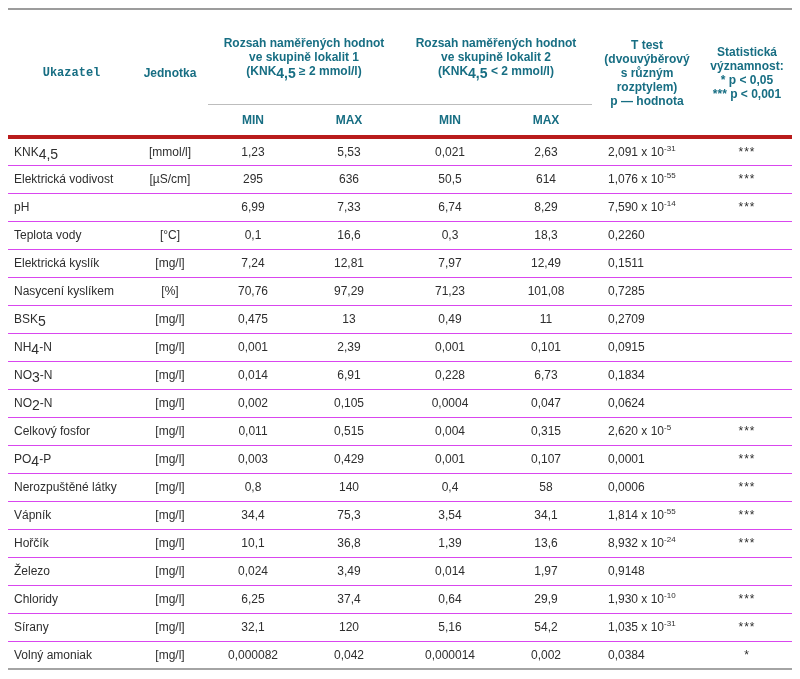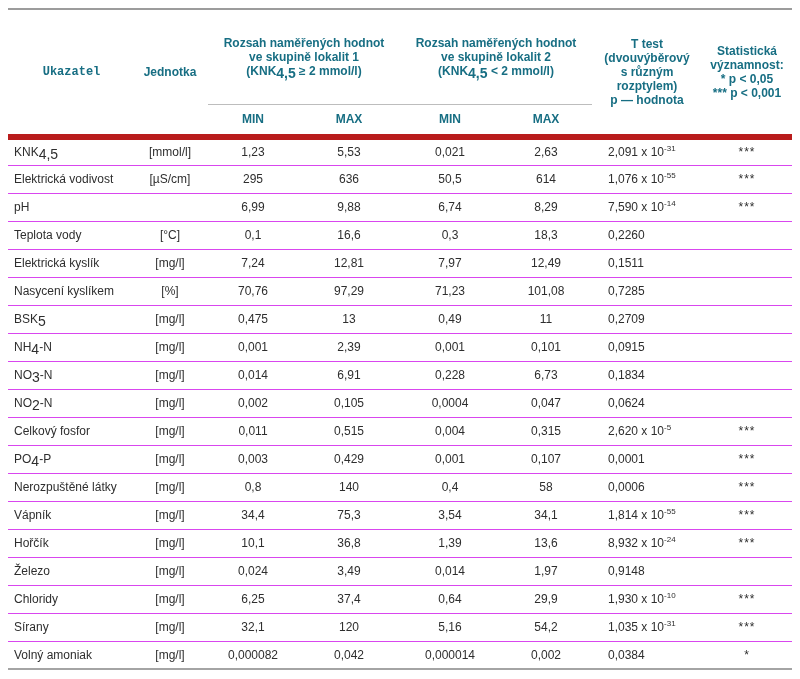--- a/index.html
+++ b/index.html
@@ -33,21 +33,21 @@
   thead tr.head-sub  { height: 33px; }
   th.th-indicator { text-align: center; padding-left: 6px; font-family: Liberation Mono, monospace; }
   th.th-group { border-bottom: 1px solid #bdbdbd; }
   thead { border-bottom: 1px solid #b3b3b3; }
 
   
   tbody tr {
     border-top: 1px solid #d946ef;
     height: 28px;
   }
-  tbody tr:first-child { border-top: 6px solid #b91c1c; margin-top: 28px; }
+  tbody tr:first-child { border-top: 4px solid #b91c1c; margin-top: 28px; }
   tbody td {
     color: #2e2e2e;
     font-size: 12px;
     vertical-align: middle;
     padding: 2px 3px;
   }
   td.td-ind   { text-align: left;  padding-left: 6px; }
   td.td-unit  { text-align: center; }
   td.td-num   { text-align: center; }
   td.td-ttest { text-align: left; padding-left: 16px; }
@@ -105,21 +105,21 @@
           <td class="td-num">636</td>
           <td class="td-num">50,5</td>
           <td class="td-num">614</td>
           <td class="td-ttest">1,076 x 10<sup>-55</sup></td>
           <td class="td-sig">***</td>
         </tr>
         <tr>
           <td class="td-ind">pH</td>
           <td class="td-unit"></td>
           <td class="td-num">6,99</td>
-          <td class="td-num">9,88</td>
+          <td class="td-num">7,33</td>
           <td class="td-num">6,74</td>
           <td class="td-num">8,29</td>
           <td class="td-ttest">7,590 x 10<sup>-14</sup></td>
           <td class="td-sig">***</td>
         </tr>
         <tr>
           <td class="td-ind">Teplota vody</td>
           <td class="td-unit">[°C]</td>
           <td class="td-num">0,1</td>
           <td class="td-num">16,6</td>

